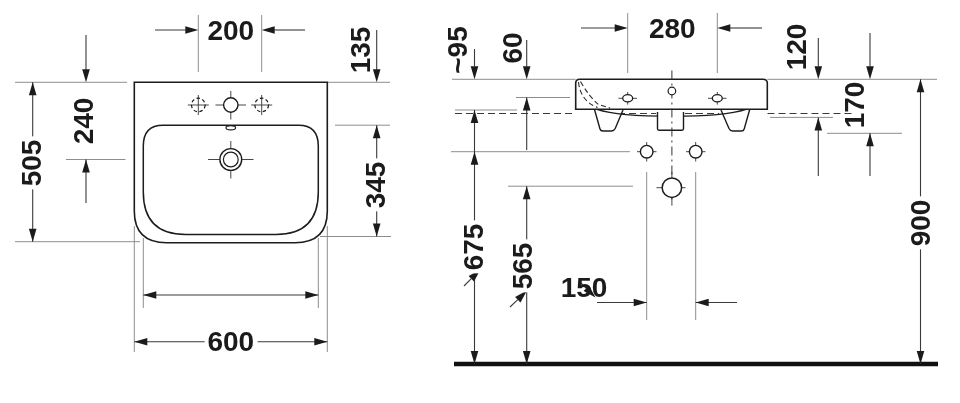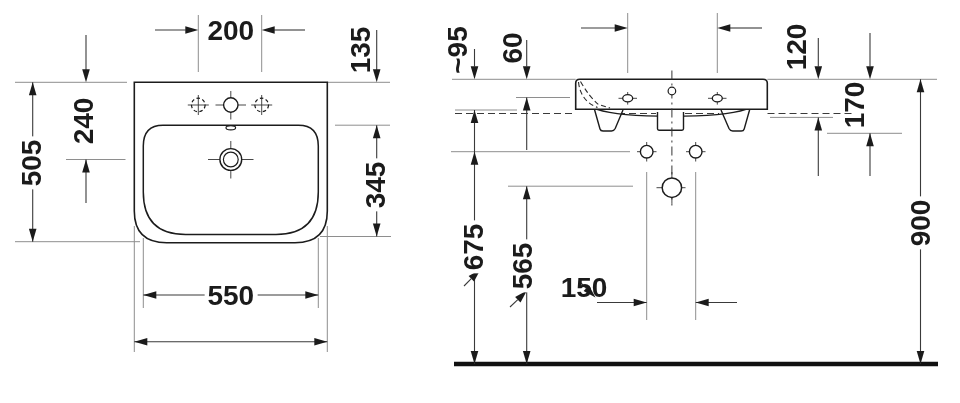--- a/index.html
+++ b/index.html
@@ -197,24 +197,25 @@
     <polygon points="527,290.5 520.5,302.4 515.1,297"></polygon>
     <polygon points="595.5,297.5 589,285.6 583.6,291"></polygon>
   </g>
 </svg>
 
 <div class="dim bg" style="left:230.8px;top:30.5px">200</div>
 <div class="dim v" style="left:360.5px;top:50px">135</div>
 <div class="dim v bg" style="left:31.5px;top:163px">505</div>
 <div class="dim v" style="left:84px;top:120.5px">240</div>
 <div class="dim v bg" style="left:375.5px;top:184.5px">345</div>
-<div class="dim bg" style="left:230.8px;top:295.5px">550</div>
+<div class="dim bg" style="left:230.8px;top:342px">600</div>
 
 <div class="dim v" style="left:457.5px;top:49.5px">~95</div>
 <div class="dim v" style="left:513px;top:47.5px">60</div>
+<div class="dim bg" style="left:672.3px;top:28.5px">280</div>
 <div class="dim v" style="left:796.5px;top:47px">120</div>
 <div class="dim v" style="left:855px;top:104.5px">170</div>
 <div class="dim v bg" style="left:474px;top:247px">675</div>
 <div class="dim v bg" style="left:523px;top:266px">565</div>
 <div class="dim" style="left:584px;top:287.5px">150</div>
 <div class="dim v bg" style="left:920.5px;top:222.5px">900</div>
 
 </div>
 
 </body></html>

